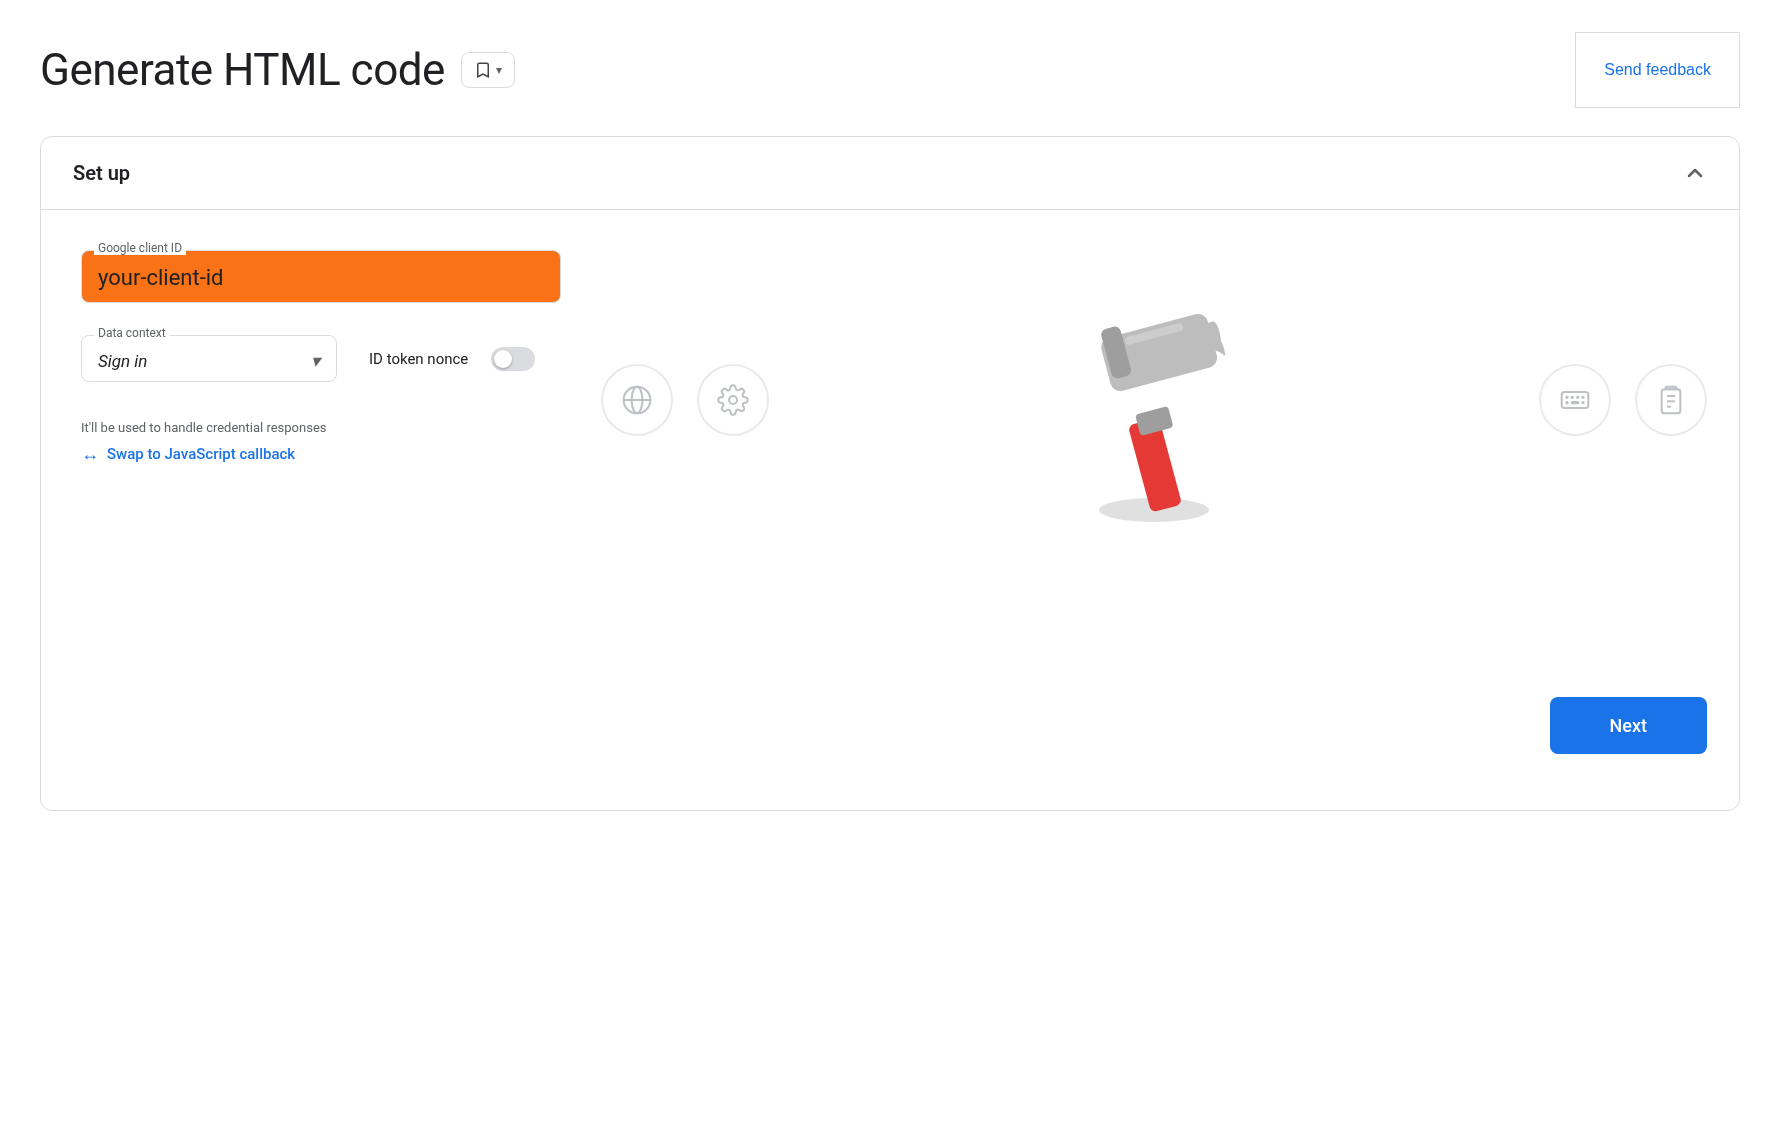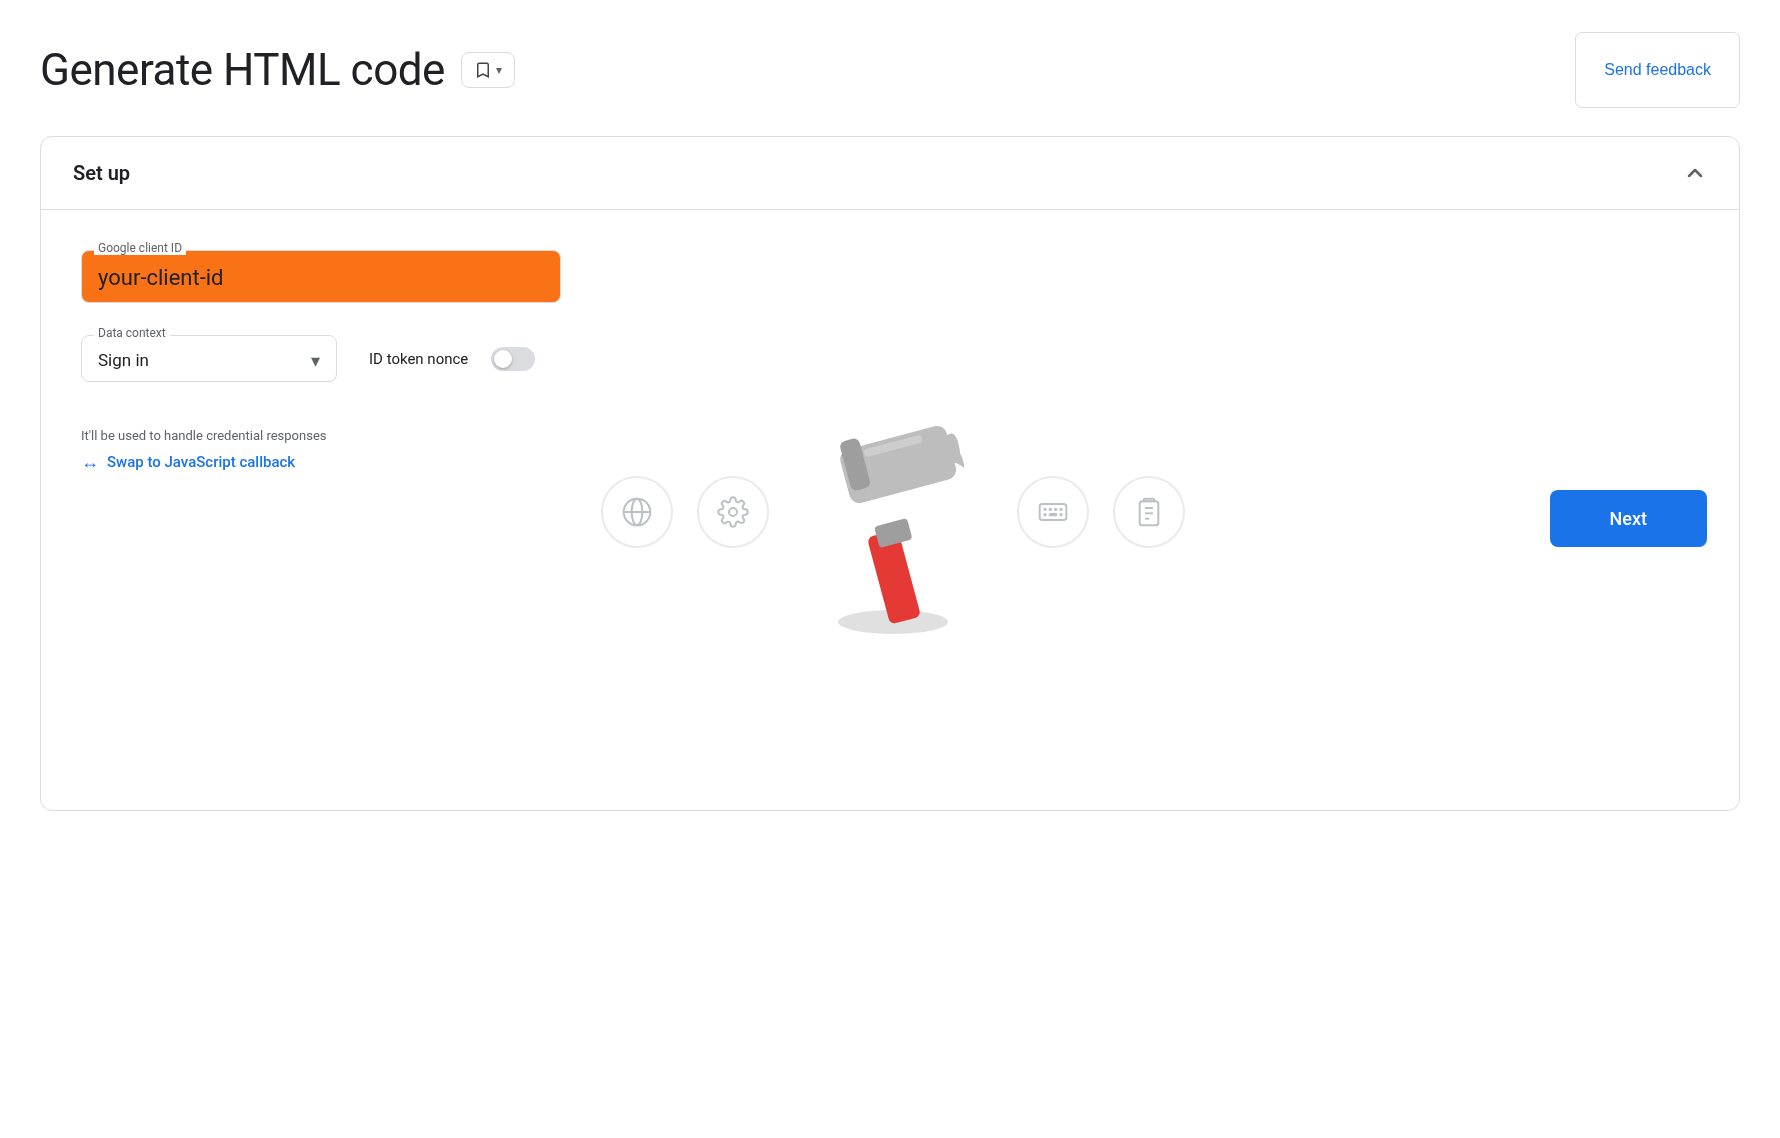--- a/index.html
+++ b/index.html
@@ -39,21 +39,21 @@
       background: #fff;
       cursor: pointer;
       color: #444;
     }
     .bookmark-btn svg {
       width: 18px;
       height: 18px;
     }
     .send-feedback-btn {
       border: 1.5px solid #dadce0;
-      border-radius: 7px;
+      border-radius: 0;
       padding: 28px 28px;
       background: #fff;
       color: #1a73e8;
       font-size: 16px;
       font-weight: 500;
       cursor: pointer;
     }
 
     
     .card {
@@ -142,23 +142,24 @@
       position: absolute;
       top: -10px;
       left: 12px;
       background: #fff;
       padding: 0 4px;
       font-size: 12px;
       color: #5f6368;
     }
     .select-row {
       display: flex;
-      align-items: flex-start;
+      align-items: flex-end;
       justify-content: space-between;
       margin-top: 6px;
+      font-style: italic;
     }
     .select-value {
       font-size: 17px;
       color: #202124;
     }
     .select-arrow {
       color: #5f6368;
       font-size: 18px;
     }
 
@@ -194,38 +195,39 @@
 
     .data-context-row {
       display: flex;
       align-items: center;
       gap: 0;
     }
 
     .helper-text {
       font-size: 13px;
       color: #5f6368;
-      margin-top: 14px;
+      margin-top: 6px;
     }
     .swap-link {
       display: flex;
       align-items: center;
       gap: 8px;
       color: #1a73e8;
       font-size: 15px;
       font-weight: 500;
       cursor: pointer;
       margin-top: 8px;
       text-decoration: none;
     }
 
     
     .illustration-column {
       flex: 1;
       display: flex;
+      flex-direction: column;
       align-items: center;
       justify-content: space-between;
       padding-bottom: 16px;
       position: relative;
     }
 
     .icon-circles {
       display: flex;
       align-items: center;
       justify-content: center;

